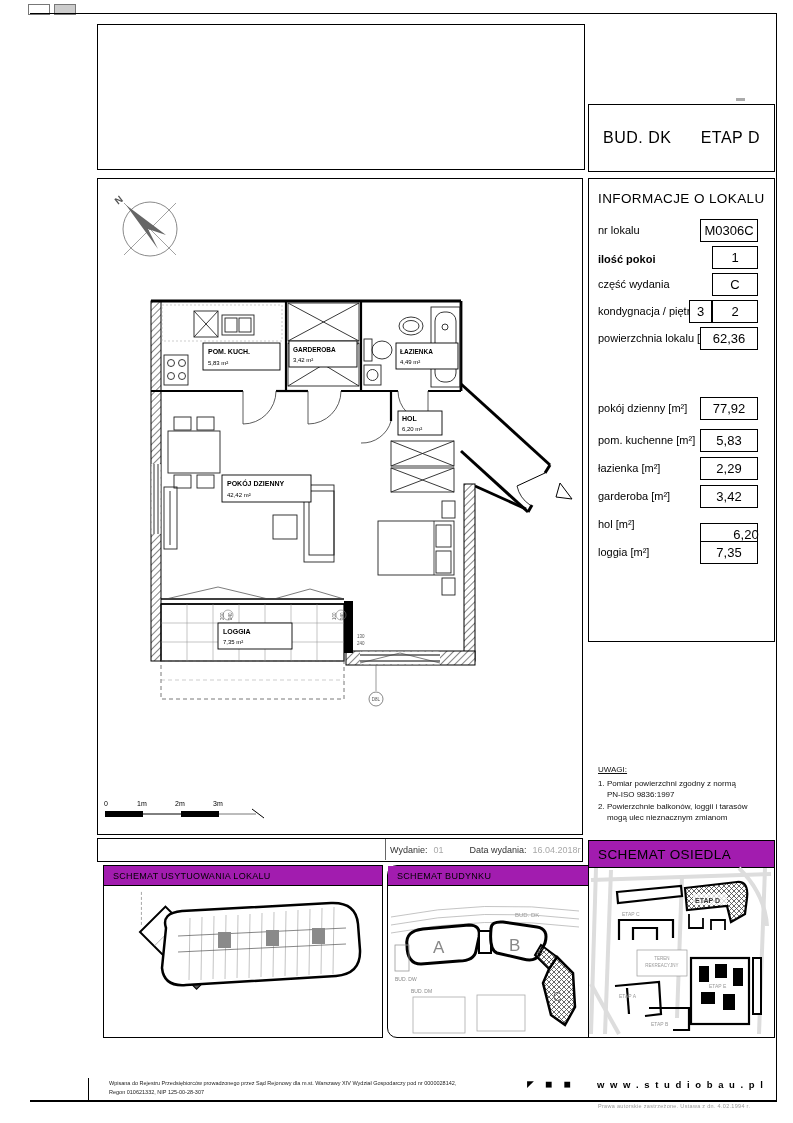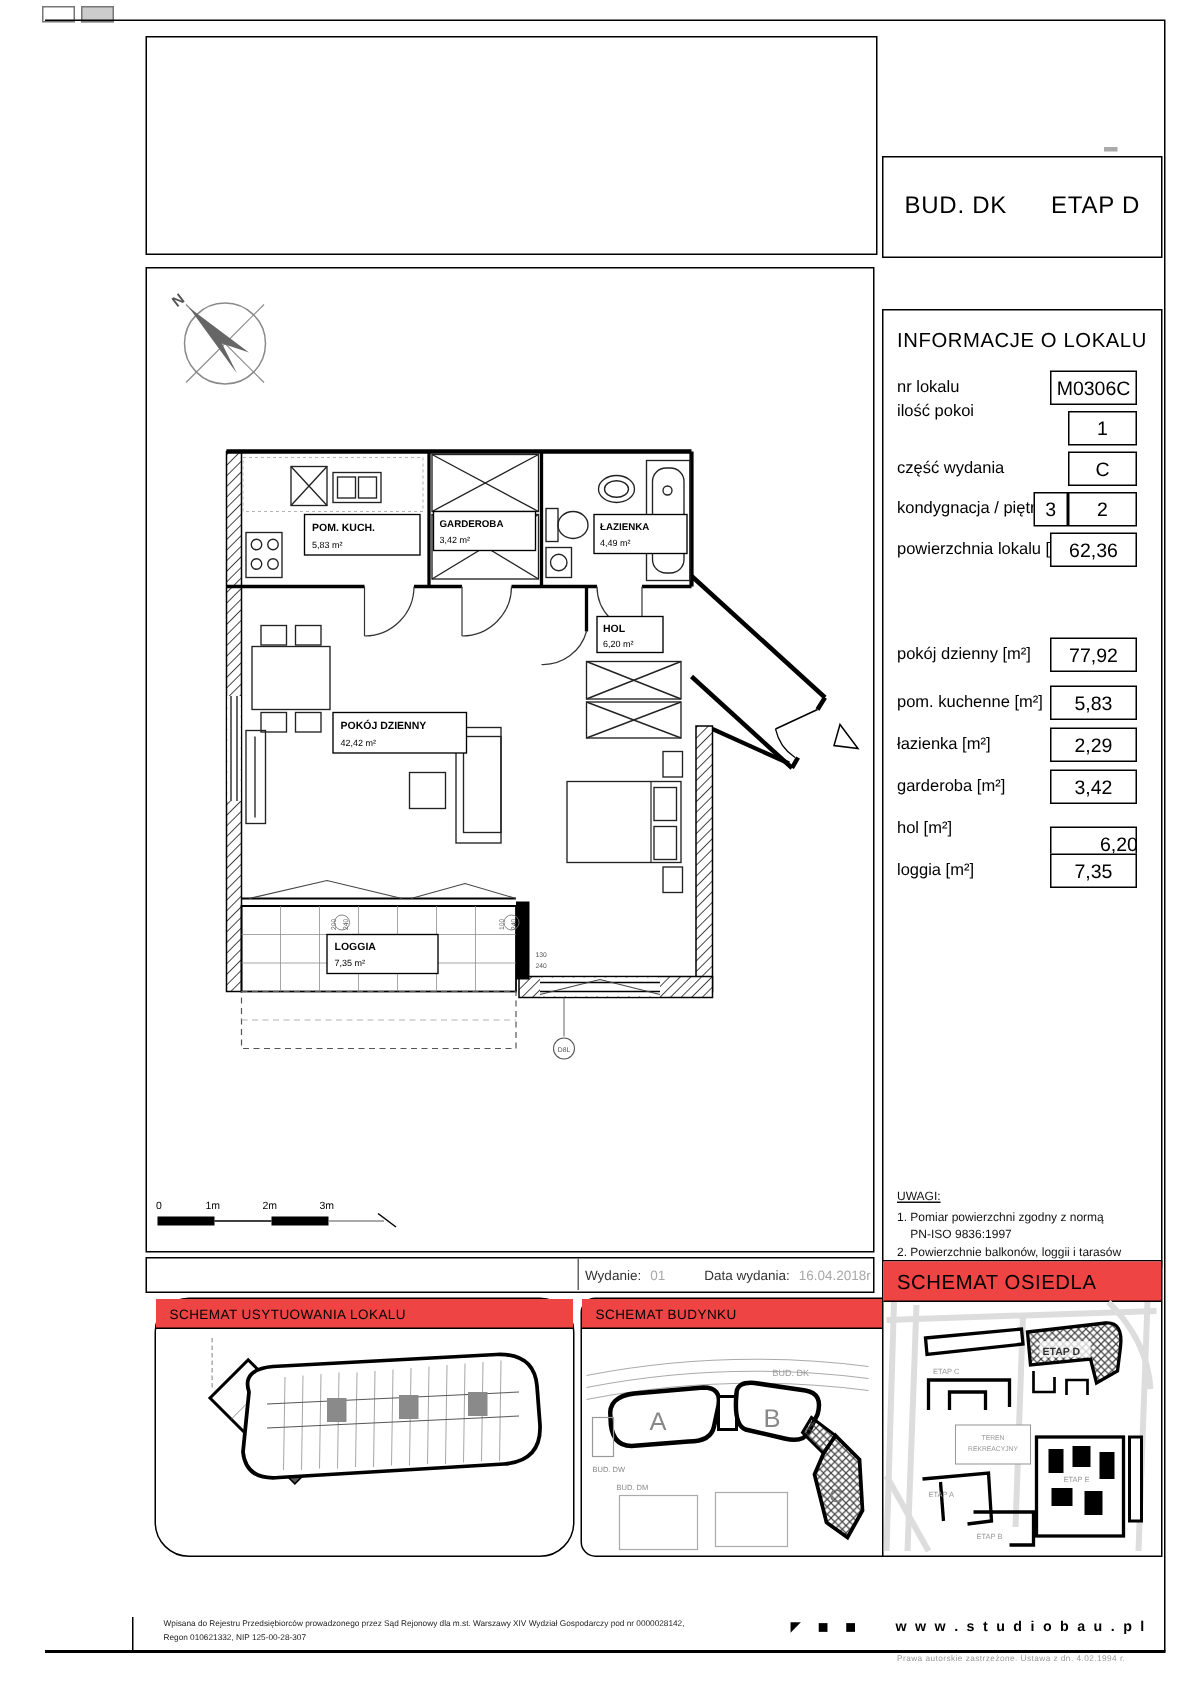--- a/index.html
+++ b/index.html
@@ -26,21 +26,21 @@
 
   
   .cat-title{position:absolute;left:10px;top:0;line-height:21px;font-size:15px;letter-spacing:1px;}
   .cat-right{position:absolute;left:292px;top:0;height:21px;display:flex;align-items:center;gap:6px;
              font-size:9px;white-space:nowrap;}
   .cat-right .lab{color:#333;}
   .cat-right .val{color:#a8a8a8;}
 
   
   .panel-h{position:absolute;left:0;right:0;top:0;padding:5px 9px 4px 9px;font-size:9px;
-           letter-spacing:.3px;border-bottom:1px solid #000;background:#ef4444;}
+           letter-spacing:.3px;border-bottom:1px solid #000;background:#a21caf;}
   .panel-h.big{font-size:13.5px;letter-spacing:.4px;padding:6px 9px 5px 9px;border-bottom-width:1.5px;}
 
   
   .reg{position:absolute;left:109px;top:1079px;width:420px;font-size:5.5px;line-height:1.6;color:#222;}
   .logos{position:absolute;left:527px;top:1079px;display:flex;gap:11px;font-size:9px;color:#000;}
   .site{position:absolute;left:597px;top:1079px;font-size:9.5px;font-weight:bold;letter-spacing:1.5px;white-space:nowrap;text-align:right;}
   .copyr{position:absolute;left:598px;top:1103px;font-size:5.5px;color:#999;letter-spacing:.3px;}
   .cropmark{position:absolute;border:1px solid #777;box-sizing:border-box;}
   svg text{font-family:"Liberation Sans",sans-serif;}
 </style>
@@ -261,27 +261,27 @@
         <text x="109" y="9" font-size="7">3m</text>
         <rect x="1" y="14" width="38" height="6" fill="#000"></rect>
         <line x1="39" y1="17" x2="77" y2="17" stroke="#000" stroke-width="1"></line>
         <rect x="77" y="14" width="38" height="6" fill="#000"></rect>
         <line x1="115" y1="17" x2="152" y2="17" stroke="#555" stroke-width="0.8"></line>
         <line x1="148" y1="12" x2="160" y2="21" stroke="#000" stroke-width="1"></line>
       </g>
     </svg>
   </div>
 
-  <div class="box" style="left:588px;top:178px;width:187px;height:639px;margin-top:28px;">
+  <div class="box" style="left:588px;top:178px;width:187px;height:464px;">
     <div class="info-title">INFORMACJE O LOKALU</div>
 
     <div class="f-label" style="top:40px;">nr lokalu</div>
     <div class="vbox" style="left:111px;top:40px;width:58px;">M0306C</div>
 
-    <div class="f-label" style="top:56px;">ilość pokoi</div>
+    <div class="f-label" style="top:69px;font-weight:bold;">ilość pokoi</div>
     <div class="vbox" style="left:123px;top:67px;width:46px;">1</div>
 
     <div class="f-label" style="top:94px;">część wydania</div>
     <div class="vbox" style="left:123px;top:94px;width:46px;">C</div>
 
     <div class="f-label" style="top:121px;">kondygnacja / piętro</div>
     <div class="vbox" style="left:100px;top:121px;width:23px;">3</div>
     <div class="vbox" style="left:123px;top:121px;width:46px;">2</div>
 
     <div class="f-label" style="top:148px;">powierzchnia lokalu [m²]</div>
@@ -314,21 +314,21 @@
     <div class="vline" style="left:287px;top:0;height:21px;background:#666;"></div>
     <div class="cat-right">
       <span class="lab">Wydanie:</span>
       <span class="val">01</span>
       <span style="width:14px;"></span>
       <span class="lab">Data wydania:</span>
       <span class="val">16.04.2018r</span>
     </div>
   </div>
 
-  <div class="thinbox" style="left:103px;top:865px;width:280px;height:173px;border-radius:23px;">
+  <div class="thinbox" style="left:103px;top:865px;width:280px;height:173px;">
     <div class="panel-h">SCHEMAT USYTUOWANIA LOKALU</div>
     <svg style="position:absolute;left:2px;top:22px;" width="274" height="148" viewBox="0 0 274 148">
       <g fill="none" stroke="#000">
         <g transform="translate(34,44) rotate(-45)">
           <rect x="0" y="0" width="36" height="80" stroke-width="2" fill="#fff"></rect>
           <line x1="0" y1="20" x2="36" y2="20" stroke-width="0.5" stroke="#777"></line>
           <line x1="0" y1="40" x2="36" y2="40" stroke-width="0.5" stroke="#777"></line>
           <rect x="0" y="44" width="36" height="36" fill="#5a5a5a" stroke="none"></rect>
           <line x1="8" y1="50" x2="8" y2="74" stroke="#fff" stroke-width="1"></line>
           <line x1="20" y1="48" x2="20" y2="76" stroke="#fff" stroke-width="1"></line>

